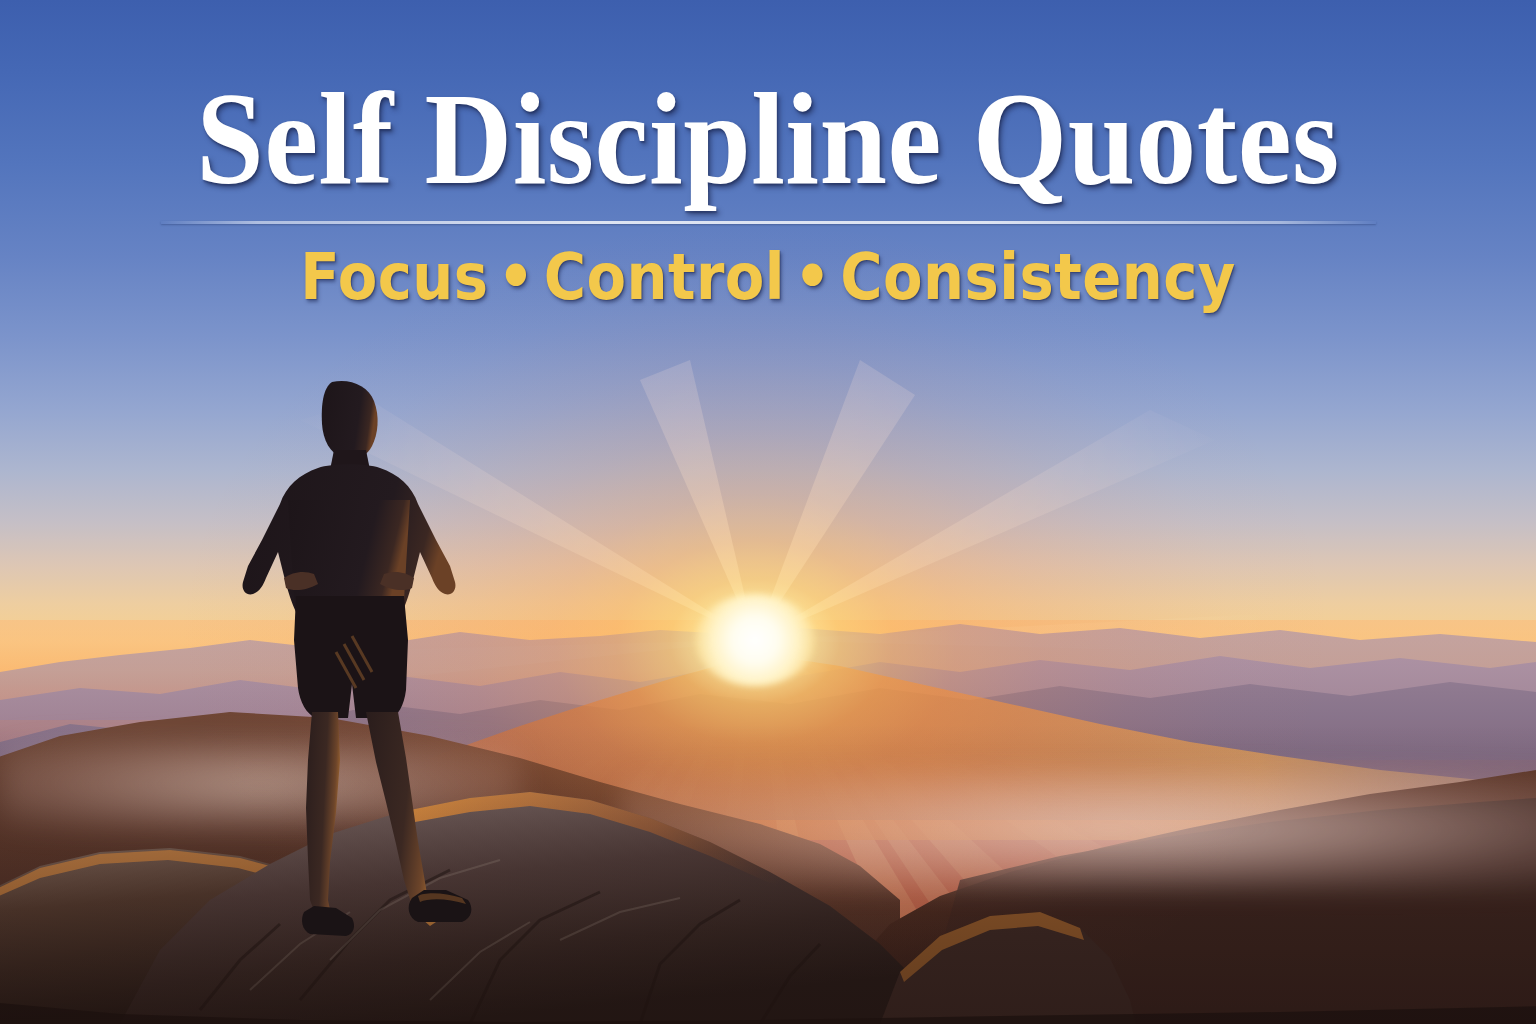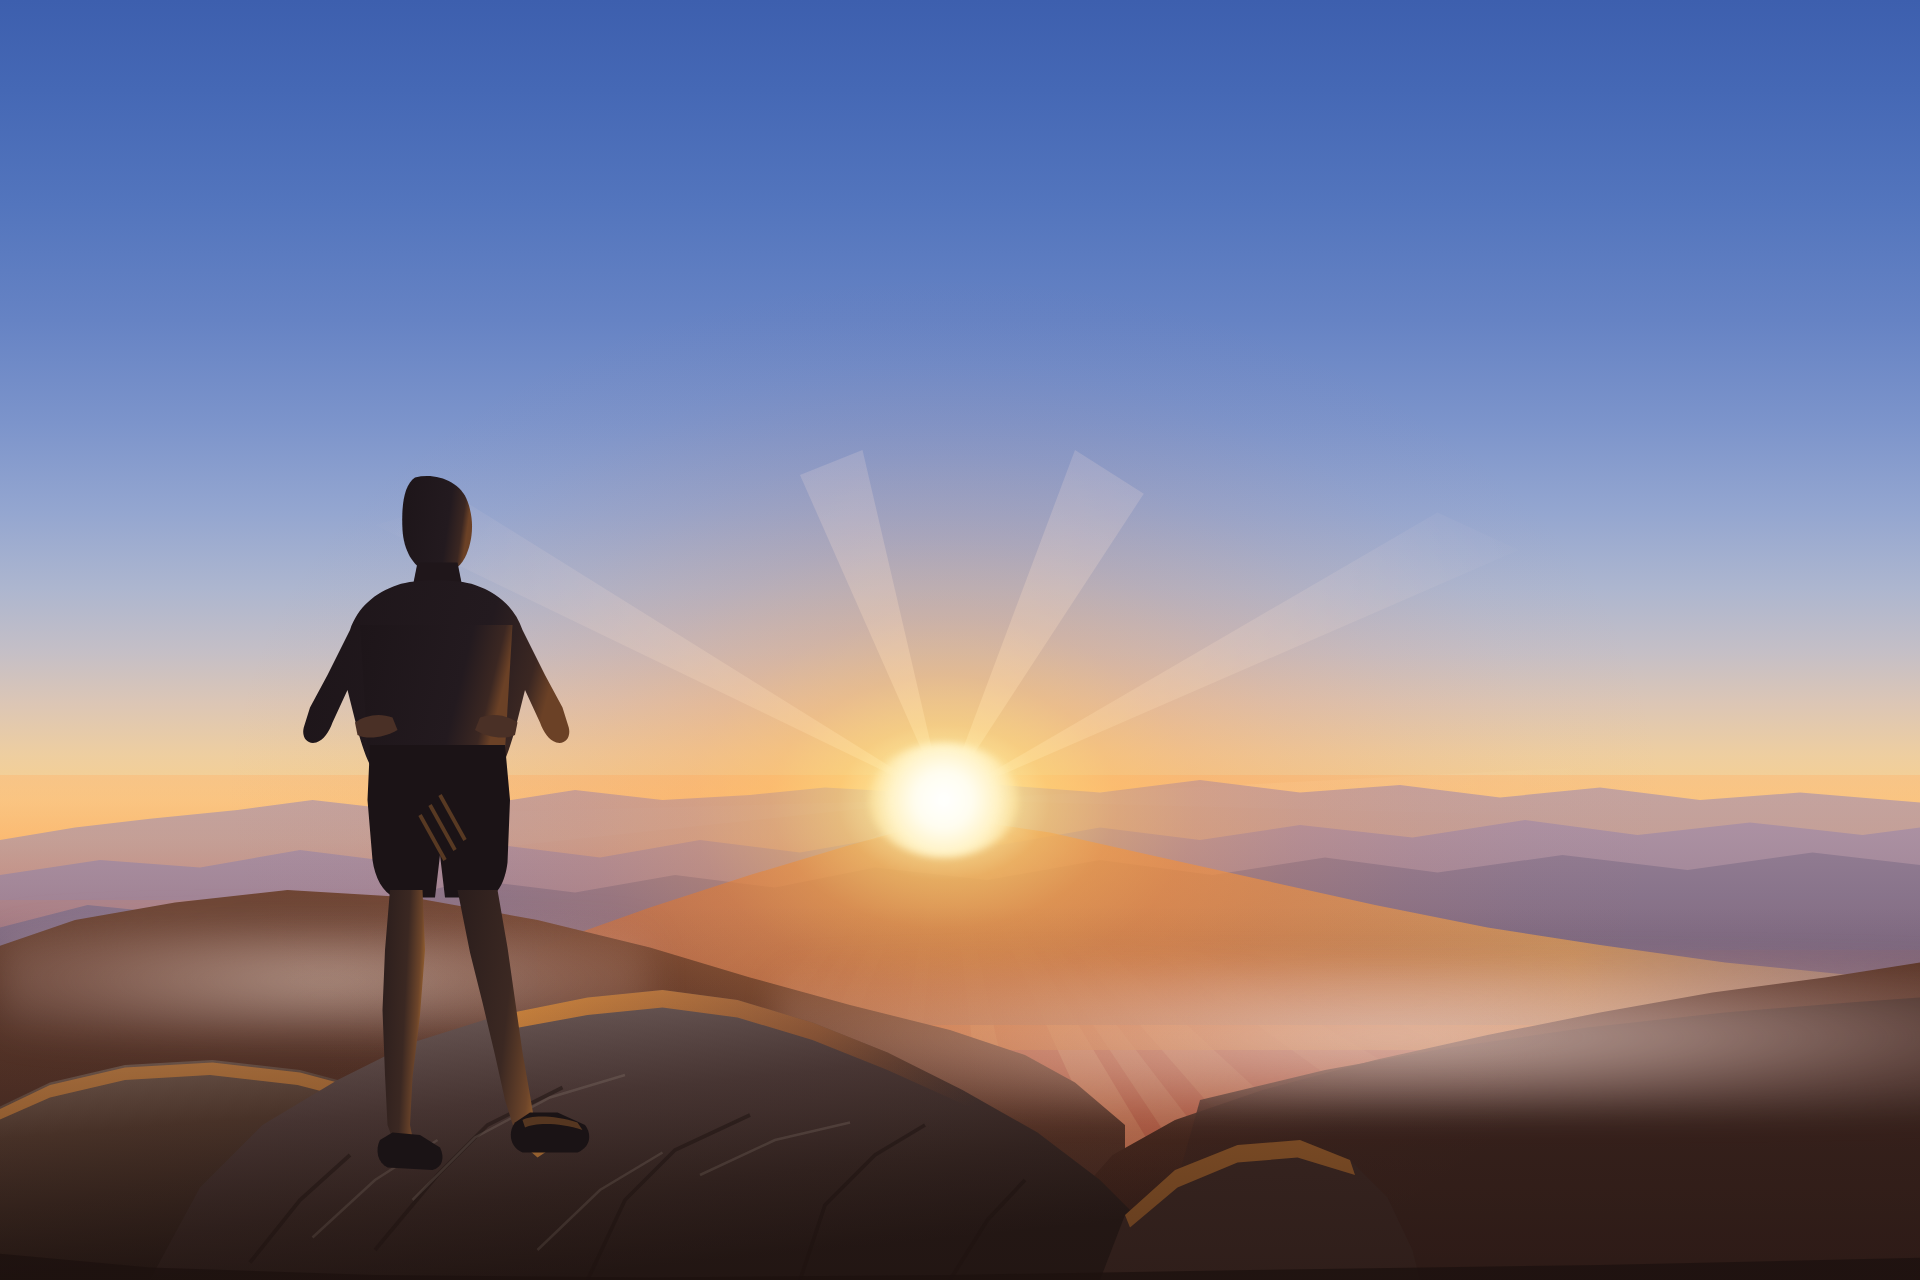--- a/index.html
+++ b/index.html
@@ -406,14 +406,21 @@
     <path d="M304,912 C300,920 302,930 310,934 L346,936 C354,934 356,926 352,918
              L336,908 L314,906 Z" fill="#1a1315"></path>
 
     <path d="M412,898 C406,906 408,918 418,922 L462,922 C472,918 474,908 468,900
              L446,890 L424,890 Z" fill="#1a1315"></path>
     <path d="M418,896 C424,892 444,892 462,898 L466,904 C448,898 428,898 420,902 Z" fill="#8f5a2c" opacity="0.5"></path>
   </svg>
 
   <div class="lowdark"></div>
 
+  <div class="textblock">
+    <h1 class="title">Self Discipline Quotes</h1>
+    <div class="divider"></div>
+    <div class="subtitle">
+      <span>Focus</span><span class="dot">•</span><span>Control</span><span class="dot">•</span><span>Consistency</span>
+    </div>
+  </div>
 
 </div>
 
 </body></html>

